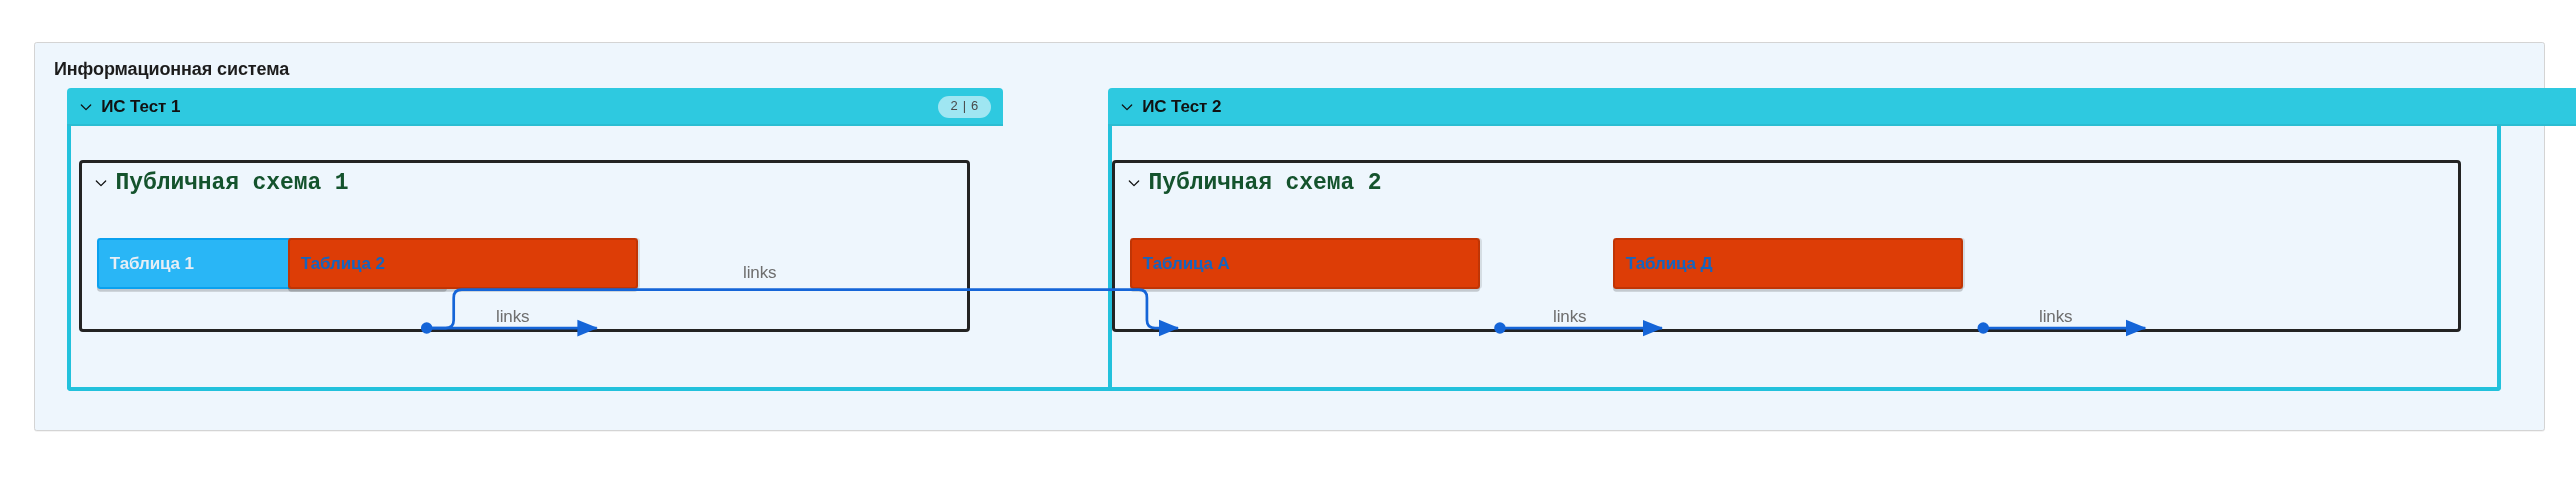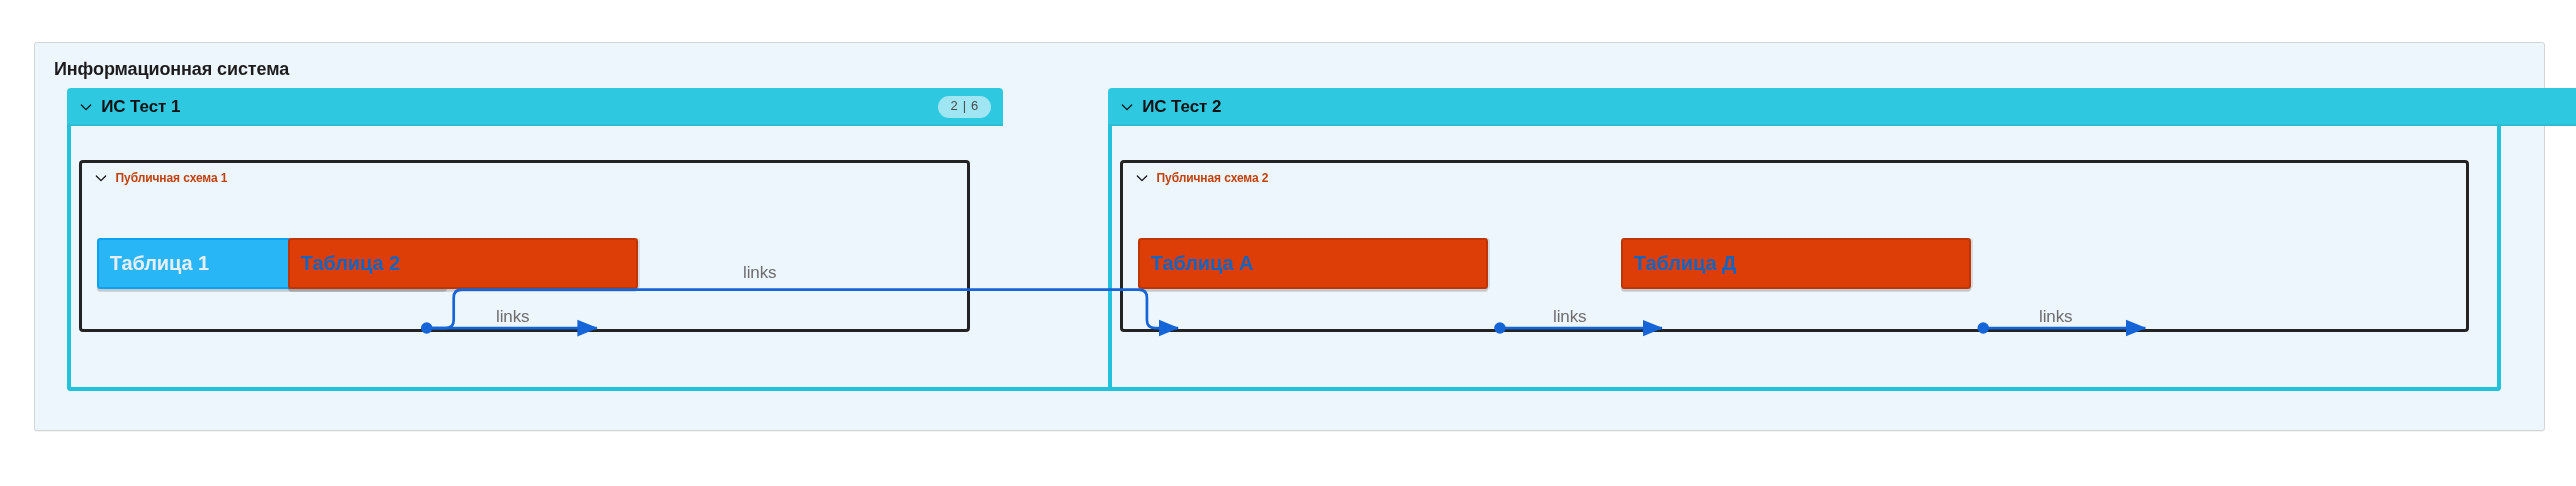--- a/index.html
+++ b/index.html
@@ -114,25 +114,26 @@
   .schema-header {
     position: absolute;
     left: 10.8px;
     top: 7.4px;
     display: flex;
     align-items: center;
     gap: 6.8px;
   }
 
   .schema-title {
-    font-size: 12px;
+    font-size: 23px;
     font-weight: bold;
-    color: #c2410c;
-    white-space: nowrap;
-    letter-spacing: -0.1px;
+    color: #14532d;
+    white-space: nowrap;
+    letter-spacing: -0.1px;
+    font-family: Liberation Mono, monospace;
   }
 
   
   .table-node {
     position: absolute;
     box-sizing: border-box;
     border-radius: 3.4px;
     display: flex;
     align-items: center;
     padding: 0 10.8px 0 10.8px;
@@ -143,21 +144,21 @@
     background: #29b6f6;
     border: 2.7px solid #0aa1ef;
   }
 
   .table-node.orange {
     background: #dd3d06;
     border: 2.7px solid #c03505;
   }
 
   .table-label {
-    font-size: 20px;
+    font-size: 17px;
     font-weight: bold;
     white-space: nowrap;
     letter-spacing: -0.1px;
   }
 
   .table-node.blue .table-label { color: #e7eef5; }
   .table-node.orange .table-label { color: #1565c0; }
 
   .gear-icon {
     margin-left: auto;
@@ -236,21 +237,21 @@
       <div class="is-header" style="width:1657px;">
         <div class="is-header-left">
           <svg class="chev" viewBox="0 0 24 24">
             <path d="M5 9 L12 16 L19 9" fill="none" stroke="#101010" stroke-width="1.9" stroke-linecap="round" stroke-linejoin="round"></path>
           </svg>
           <span class="is-title">ИС Тест 2</span>
         </div>
         <span class="is-badge">3 | 3</span>
       </div>
 
-      <div class="schema-box" style="left:8px; top:34px; width:1349px; height:172px;">
+      <div class="schema-box" style="left:0; top:34px; width:1349px; height:172px;">
 
         <div class="schema-header">
           <svg class="chev" viewBox="0 0 24 24">
             <path d="M5 9 L12 16 L19 9" fill="none" stroke="#101010" stroke-width="1.9" stroke-linecap="round" stroke-linejoin="round"></path>
           </svg>
           <span class="schema-title">Публичная схема 2</span>
         </div>
 
         <div class="table-node orange" style="left:15px; top:75px; width:350px; height:51px;">
           <span class="table-label">Таблица А</span>

